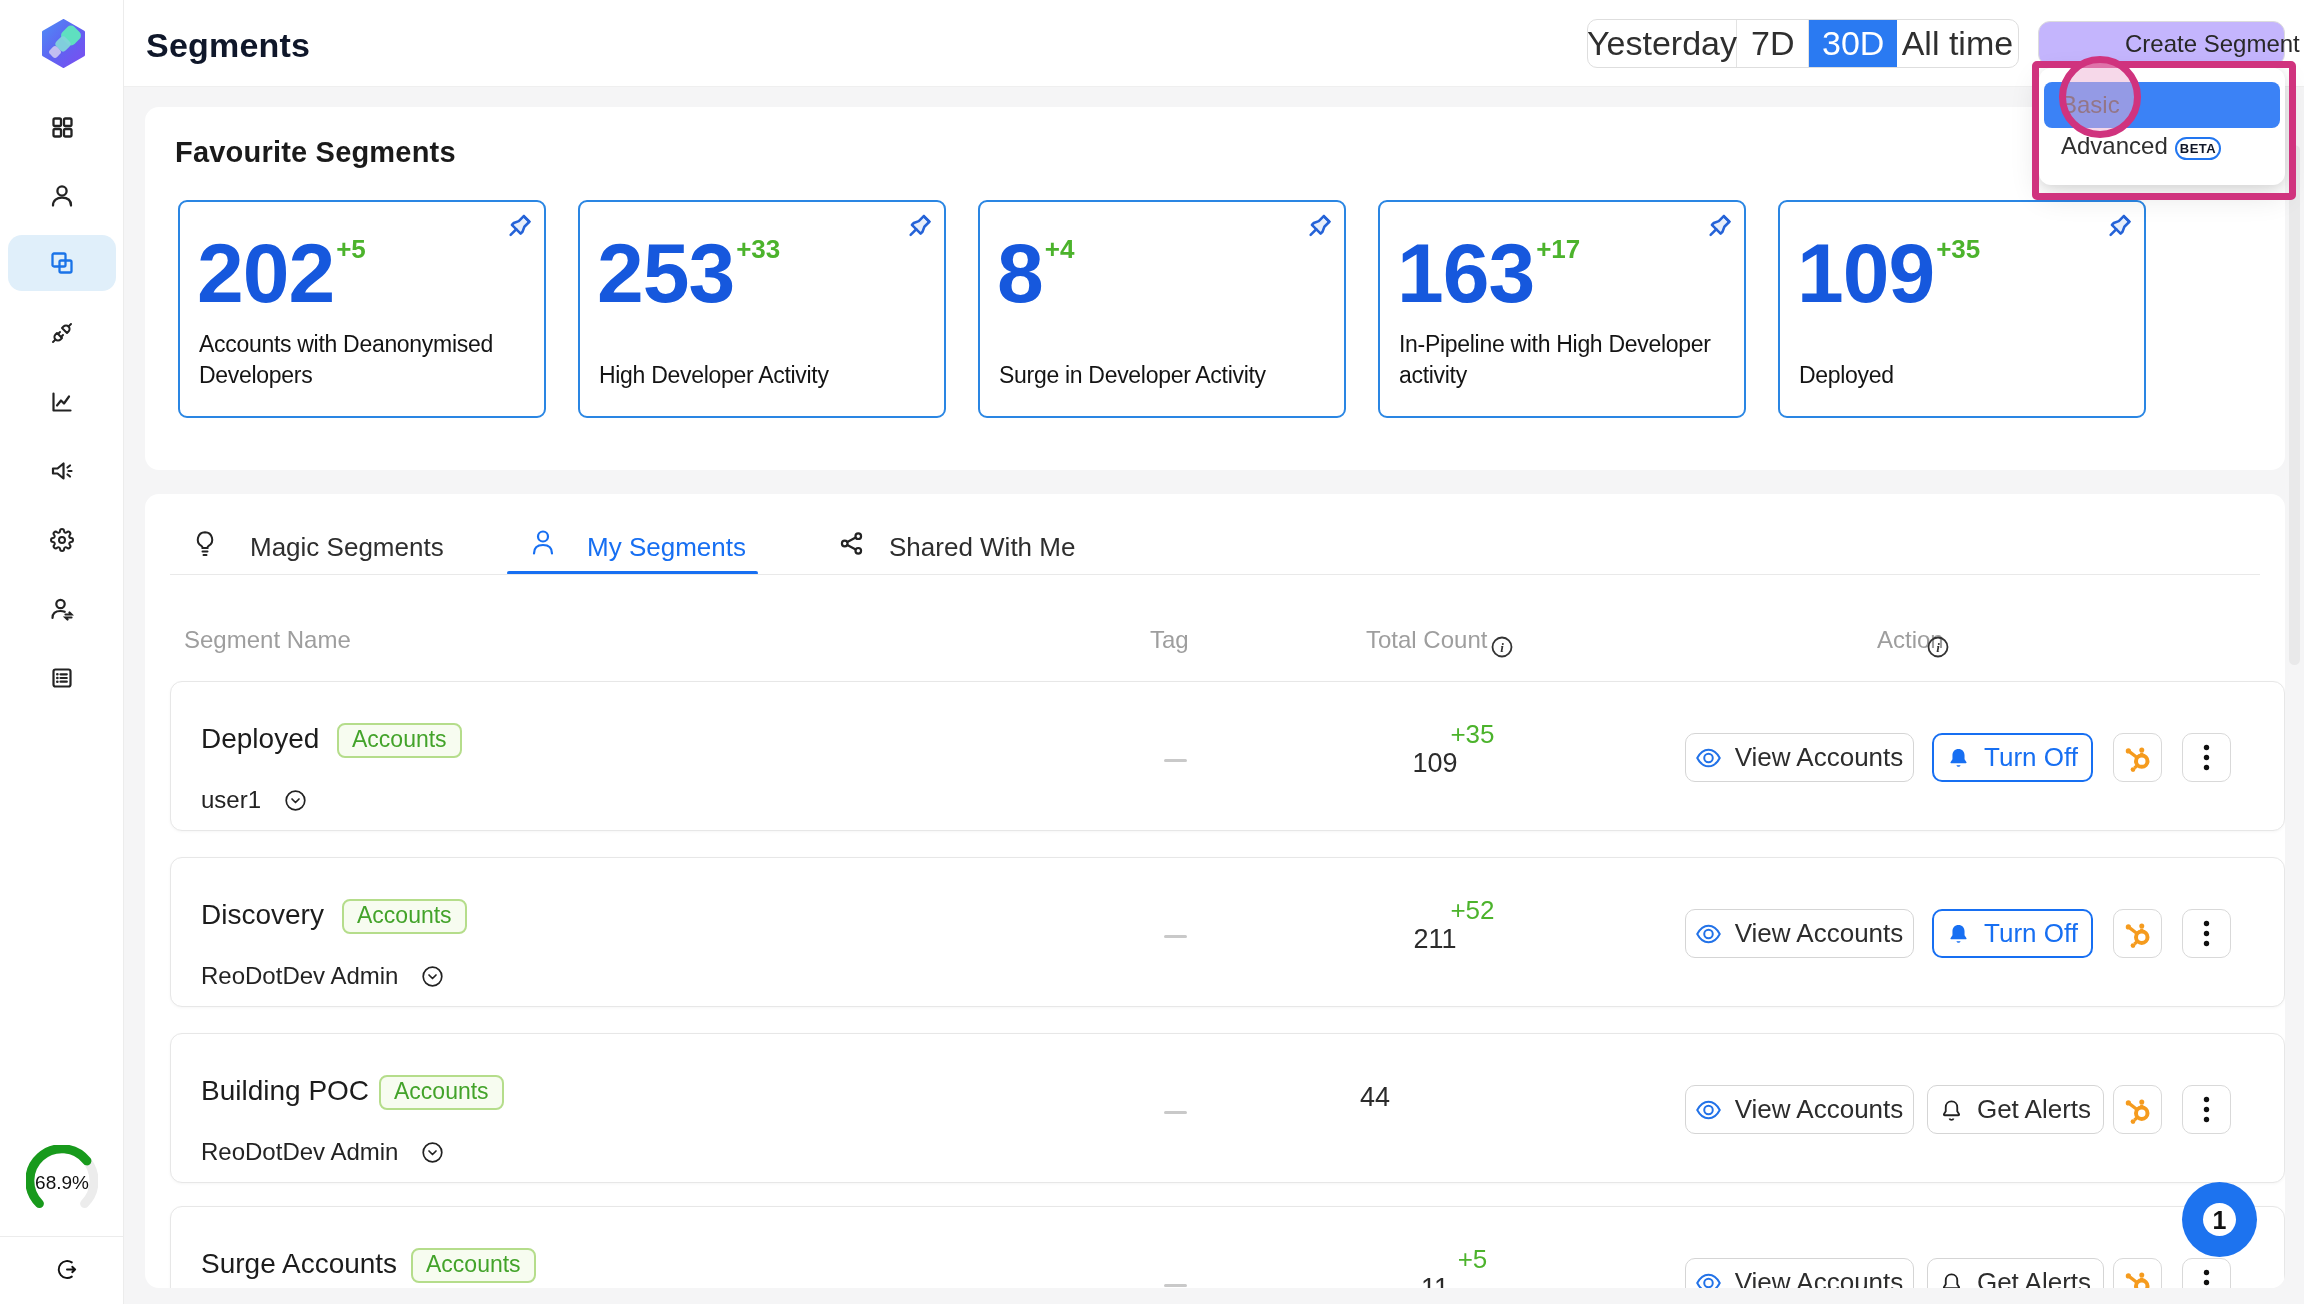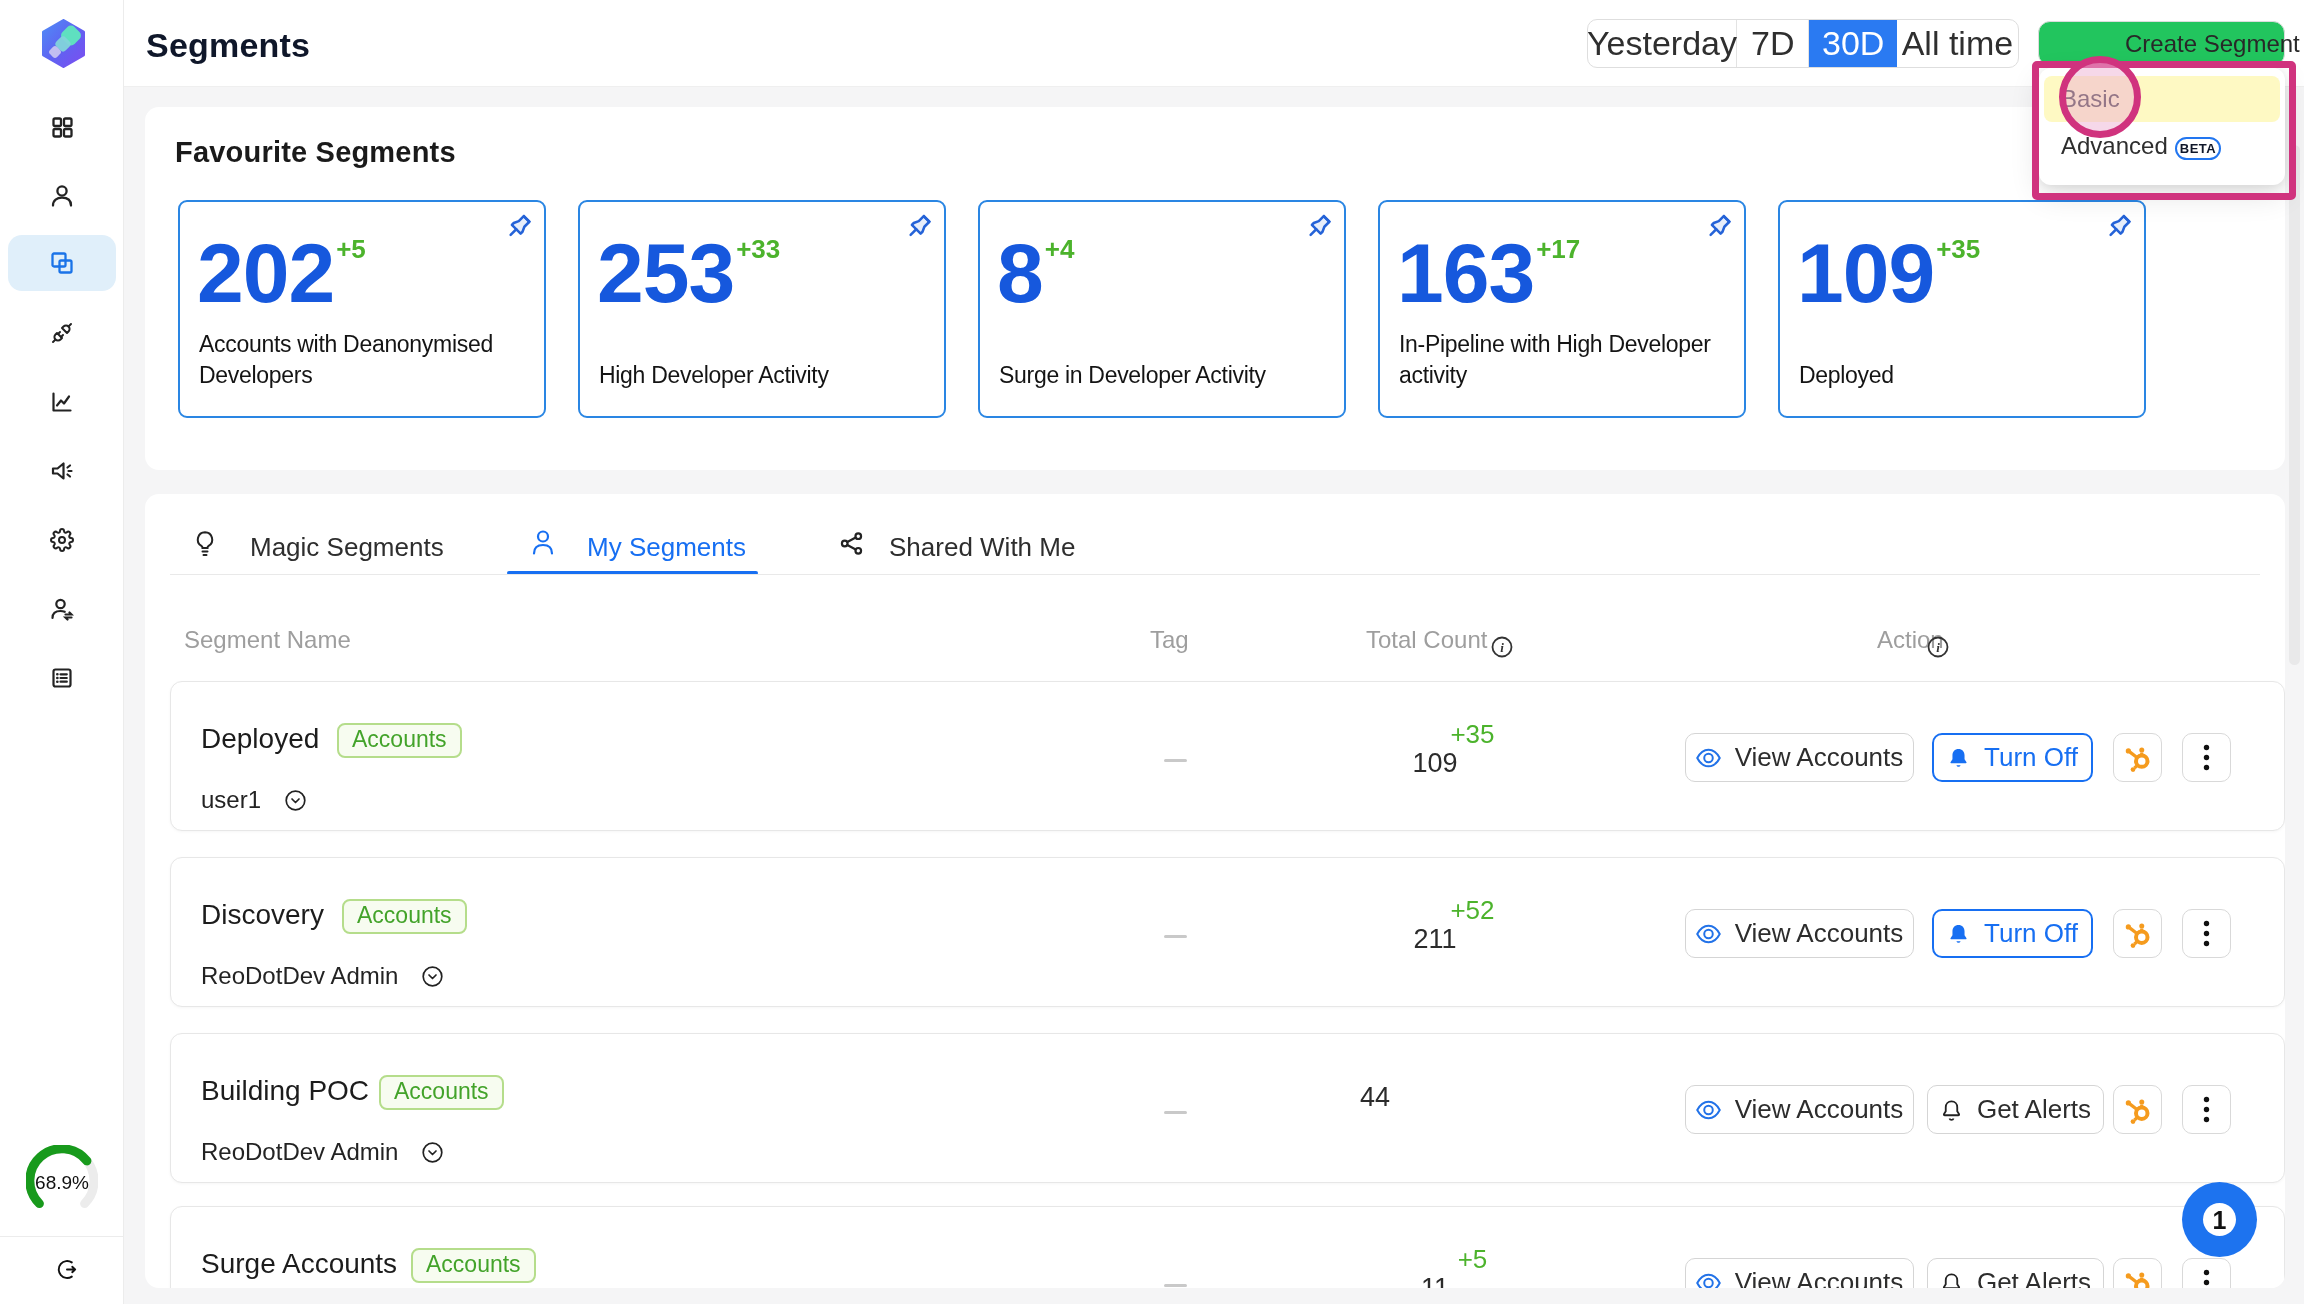--- a/index.html
+++ b/index.html
@@ -11,21 +11,21 @@
 #sidebar { position:absolute; left:0; top:0; width:124px; height:1304px; background:#fff; border-right:1px solid #ececec; z-index:5; }
 .sicon { position:absolute; left:50px; width:24px; height:24px; }
 #activepill { position:absolute; left:8px; top:235px; width:108px; height:56px; background:#e0effa; border-radius:14px; }
 #sideline { position:absolute; left:0; top:1236px; width:124px; height:1px; background:#ececec; }
 
 
 #header { position:absolute; left:124px; top:0; width:2180px; height:87px; background:#fff; border-bottom:1px solid #efefef; z-index:6; }
 #htitle { position:absolute; left:22px; top:26px; font-size:34px; font-weight:bold; color:#0f172a; letter-spacing:0.2px;text-align:center; }
 #timegroup { position:absolute; left:1463px; top:19px; width:432px; height:49px; border:1px solid #dedede; border-radius:10px; background:#fff; display:flex; overflow:hidden; }
 .tseg { height:100%; display:flex; align-items:center; justify-content:center; font-size:34px; color:#2f2f2f; border-right:1px solid #e3e3e3; }
-#createbtn { position:absolute; left:1914px; top:21px; width:247px; height:45px; border:1px solid #dcdcdc; border-radius:12px; background:#22c55e; display:flex; align-items:center;padding-left:48px; }
+#createbtn { position:absolute; left:1914px; top:21px; width:247px; height:45px; border:1px solid #dcdcdc; border-radius:12px; background:#c4b5fd; display:flex; align-items:center;padding-left:48px; }
 
 
 #panel1 { position:absolute; left:145px; top:107px; width:2140px; height:363px; background:#fff; border-radius:14px; z-index:1; }
 #favtitle { position:absolute; left:30px; top:29px; font-size:29px; font-weight:bold; color:#1a1a1a; letter-spacing:0.2px; }
 .card { position:absolute; top:93px; width:368px; height:218px; background:#fff; border:2px solid #2a86e3; border-radius:9px; }
 .cnum { position:absolute; left:17px; top:29px; font-size:84px; font-weight:bold; color:#1658dd; line-height:84px; letter-spacing:-1px; }
 .cplus { font-size:26px; color:#4cb32c; display:inline-block; transform:translateY(-44px); letter-spacing:0; margin-left:2px;}
 .clabel { position:absolute; left:19px; bottom:25px; font-size:23px; color:#141414; line-height:31px; letter-spacing:-0.3px; white-space:nowrap; }
 .cpin { position:absolute; right:9px; top:8px; }
 
@@ -50,21 +50,21 @@
 .cntsingle { position:absolute; left:1189px; top:48px; width:150px; text-align:left; font-size:27px; color:#2b2b2b; }
 .btn { position:absolute; top:51px; height:49px; border:1px solid #d5d5d5; border-radius:10px; background:#fff; display:flex; align-items:center; justify-content:center; font-size:26px; color:#2d2d2d; gap:14px; }
 .btn.blue { border:2px solid #176ff2; color:#176ff2; }
 .sq { position:absolute; top:51px; width:49px; height:49px; border:1px solid #d9d9d9; border-radius:10px; background:#fff; display:flex; align-items:center; justify-content:center; }
 
 
 #scrollthumb { position:absolute; left:2289px; top:145px; width:11px; height:520px; background:#e9e9ea; border-radius:6px; z-index:2;}
 
 
 #dropdown { position:absolute; left:2039px; top:68px; width:246px; height:117px; background:#fff; border-radius:12px; box-shadow:0 10px 30px rgba(0,0,0,0.12), 0 2px 8px rgba(0,0,0,0.08); z-index:7; }
-#dd-basic { position:absolute; left:5px; top:8px; width:236px; height:46px; background:#fef9c3; border-radius:8px; }
+#dd-basic { position:absolute; left:5px; top:14px; width:236px; height:46px; background:#3b82f6; border-radius:8px; }
 #dd-basic span { position:absolute; left:17px; top:9px; font-size:24px; color:#3a3a3a; }
 #dd-adv { position:absolute; left:22px; top:64px; font-size:24px; color:#2e2e2e; }
 #dd-beta { position:absolute; left:136px; top:69px; width:46px; height:23px; border:2px solid #2276f0; border-radius:12px; color:#0f172a; font-size:13px; font-weight:bold; text-align:center; line-height:19px; letter-spacing:0.5px; }
 
 
 #pinkrect { position:absolute; left:2032px; top:61px; width:264px; height:139px; border:7px solid #d0337e; border-radius:5px; z-index:9; }
 #pinkcircle { position:absolute; left:2059px; top:56px; width:82px; height:82px; border:7px solid #d0337e; border-radius:50%; background:rgba(238,177,212,0.5); z-index:10; }
 
 
 #bluebadge { position:absolute; left:2182px; top:1182px; width:75px; height:75px; background:#1d73ef; border-radius:50%; z-index:11; }

